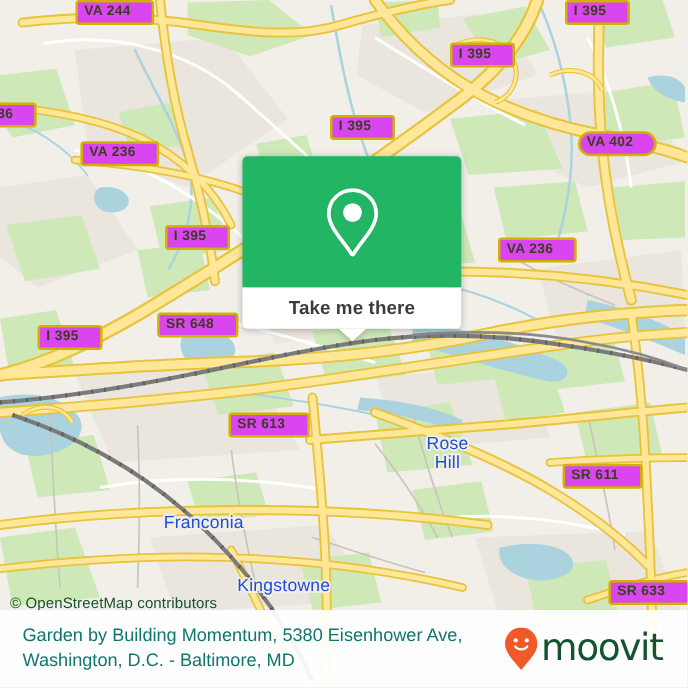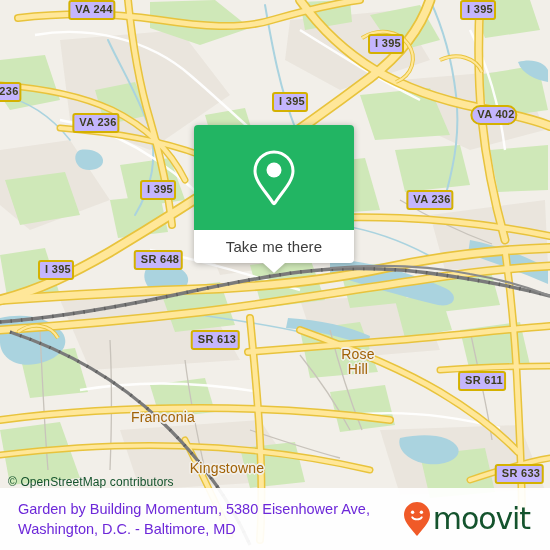--- a/index.html
+++ b/index.html
@@ -20,55 +20,56 @@
     position: absolute;
     inset: 0;
     background: #f2efe9;
     overflow: hidden;
   }
   #map-svg { position: absolute; inset: 0; display: block; }
 
   
   .place-label {
     position: absolute;
-    color: #a16207;
+    color: #1d4ed8;
     font-size: 14px;
     font-family: "Liberation Sans", sans-serif;
     white-space: nowrap;
     text-shadow:
       -1.6px 0 #f2efe9, 1.6px 0 #f2efe9, 0 -1.6px #f2efe9, 0 1.6px #f2efe9,
       -1.2px -1.2px #f2efe9, 1.2px -1.2px #f2efe9, -1.2px 1.2px #f2efe9, 1.2px 1.2px #f2efe9;
     transform: translate(-50%, -50%);
     letter-spacing: .2px;
   }
   .place-label.two-line { line-height: 15px; text-align: center; }
 
   
   .shield {
     position: absolute;
-    background: #c4b5fd;
+    background: #d946ef;
     border: 2px solid #d4b100;
     border-radius: 3px;
     color: #3d3d1f;
     font-size: 11px;
     font-weight: bold;
     font-family: "Liberation Sans", sans-serif;
-    padding: 1px 1px 2px 5px;
+    padding: 1px 17px 2px 5px;
     line-height: 13px;
     white-space: nowrap;
     transform: translate(-50%, -50%);
     letter-spacing: .3px;
   }
 
   
   #popup {
     position: absolute;
     left: 194px; top: 125px;
-    width: 160px;
+    width: 175px;
     filter: drop-shadow(0 1px 3px rgba(0,0,0,.28));
+    font-weight: bold;
   }
   #popup-head {
     background: #22b563;
     height: 105px;
     border-radius: 4px 4px 0 0;
     display: flex;
     align-items: center;
     justify-content: center;
   }
   #popup-pin svg { display: block; }
@@ -116,21 +117,21 @@
     background: rgba(255,255,255,.93);
     display: flex;
     align-items: center;
     padding: 0 16px 0 18px;
     z-index: 8;
   }
   #caption-text {
     flex: 1 1 auto;
     font-size: 14.5px;
     line-height: 20px;
-    color: #6d28d9;
+    color: #0f766e;
     font-family: "Liberation Sans", sans-serif;
     max-width: 392px;
   }
   #brand {
     flex: 0 0 auto;
     display: flex;
     align-items: center;
     gap: 3px;
     margin-left: auto;
     padding-right: 4px;

